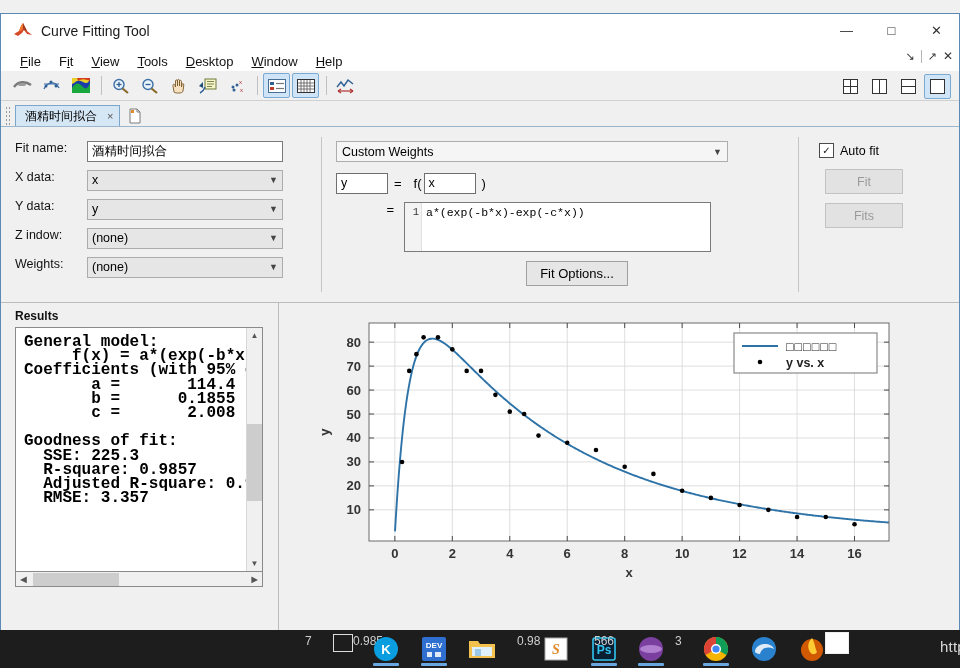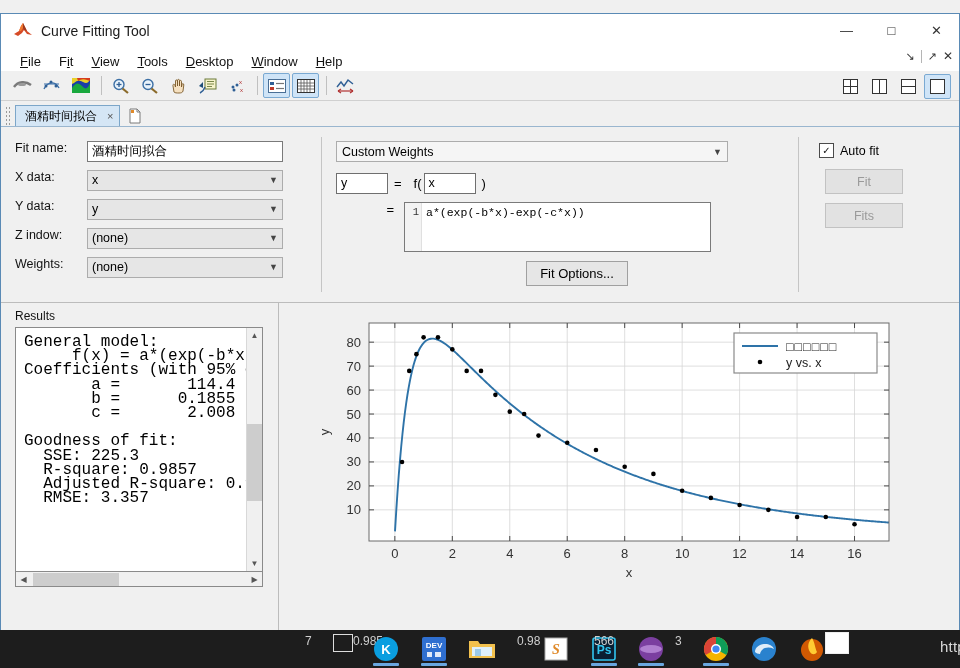--- a/index.html
+++ b/index.html
@@ -84,21 +84,21 @@
 
   .fa-right{width:160px;padding:16px 0 0 20px;box-sizing:border-box;}
   .chkrow{display:flex;align-items:center;font-size:12.5px;margin-bottom:11px;}
   .chk{width:13px;height:13px;border:1px solid #4a4a4a;background:#fff;margin-right:6px;
        display:flex;align-items:center;justify-content:center;font-size:10px;color:#111;}
   .bigbtn{width:76px;height:23px;background:#e2e2e2;border:1px solid #c2c2c2;
           color:#9a9a9a;font-size:12.5px;display:flex;align-items:center;
           justify-content:center;margin-bottom:9px;margin-left:6px;}
 
   
-  .lower{display:flex;height:calc(100% - 33px - 24px - 29px - 25px - 176px);}
+  .lower{display:flex;height:calc(100% - 33px - 24px - 29px - 25px - 176px);font-weight:bold;}
   .results{width:278px;background:#f0f0f0;padding:6px 0 0 14px;box-sizing:border-box;
            border-right:1px solid #bcbcbc;}
   .results-title{font-size:12px;color:#111;margin-bottom:4px;}
   .results-box{width:248px;height:245px;border:1px solid #8a8a8a;background:#fff;
                position:relative;box-sizing:border-box;display:flex;}
   .results-text{flex:1;overflow:hidden;font-family:"Liberation Mono",monospace;
                 font-size:16px;line-height:14.2px;color:#000;padding:7px 0 0 8px;
                 white-space:pre;}
   .vscroll{width:15px;background:#f0f0f0;border-left:1px solid #d8d8d8;
            display:flex;flex-direction:column;}

